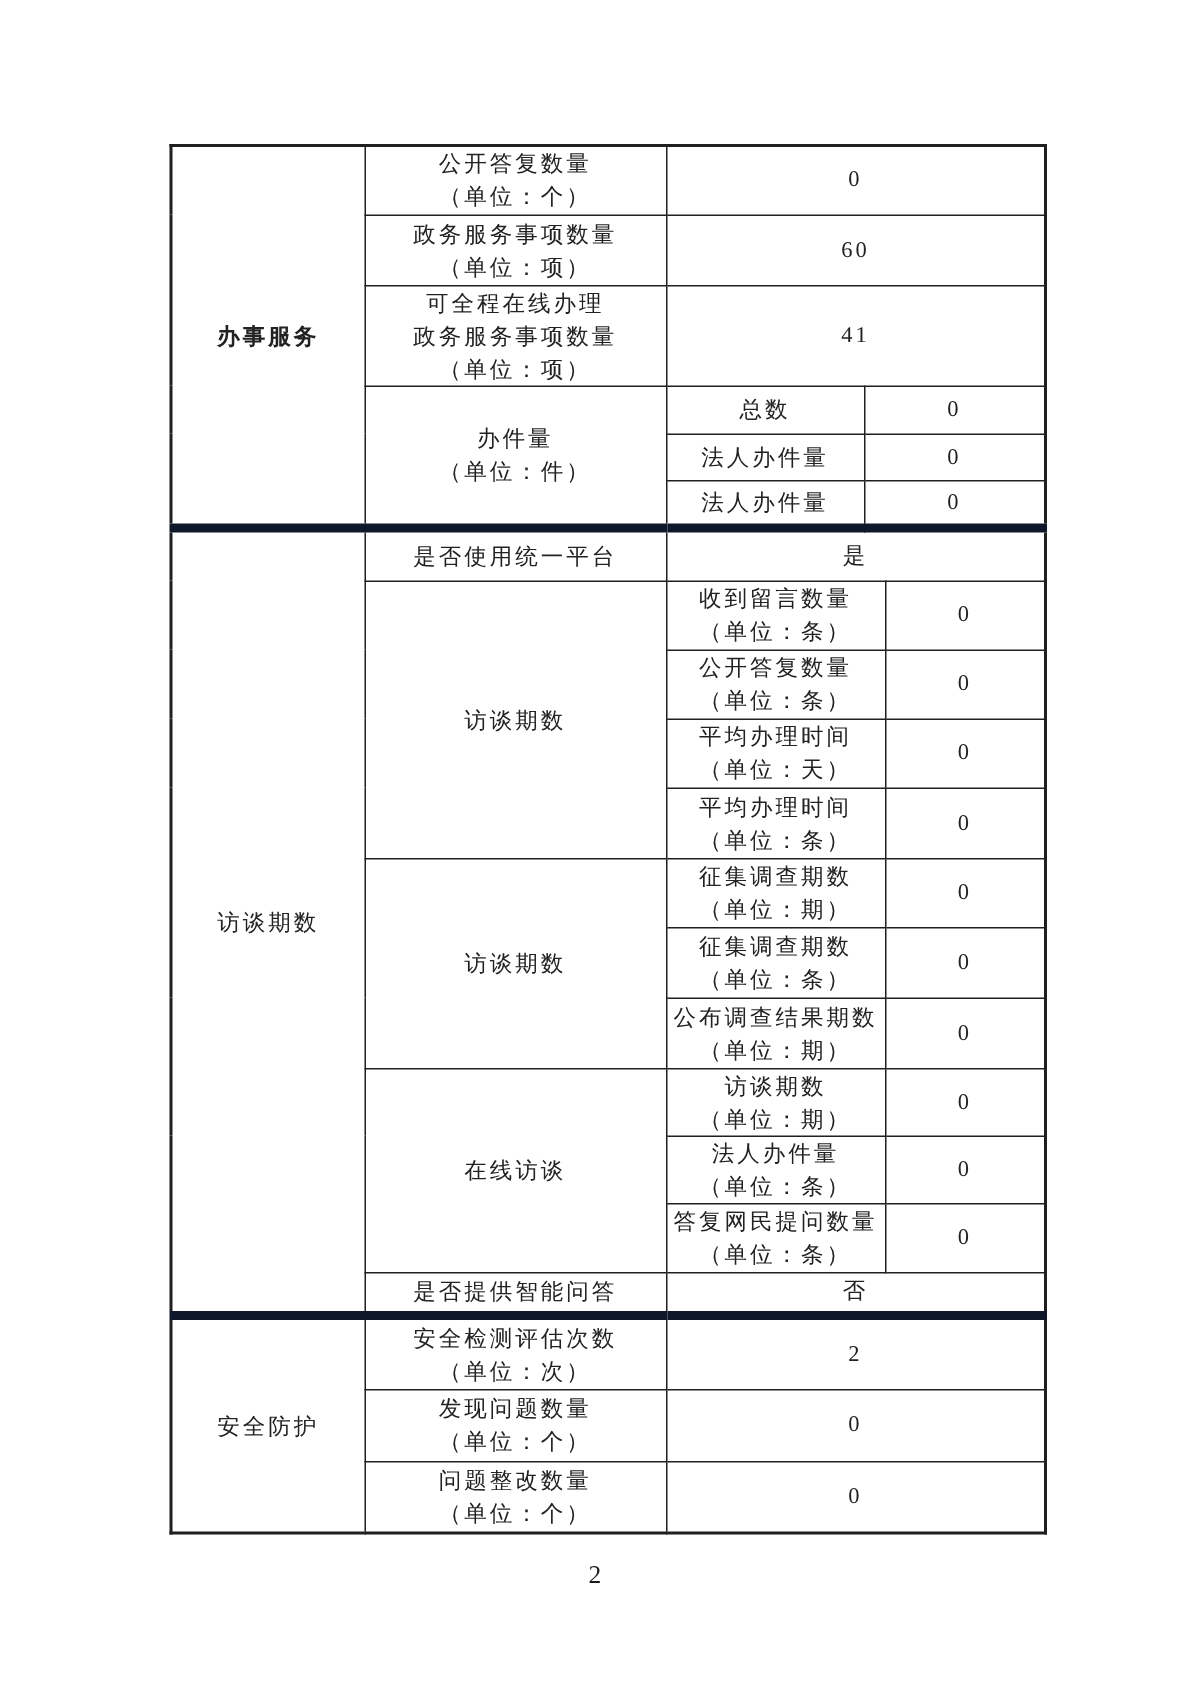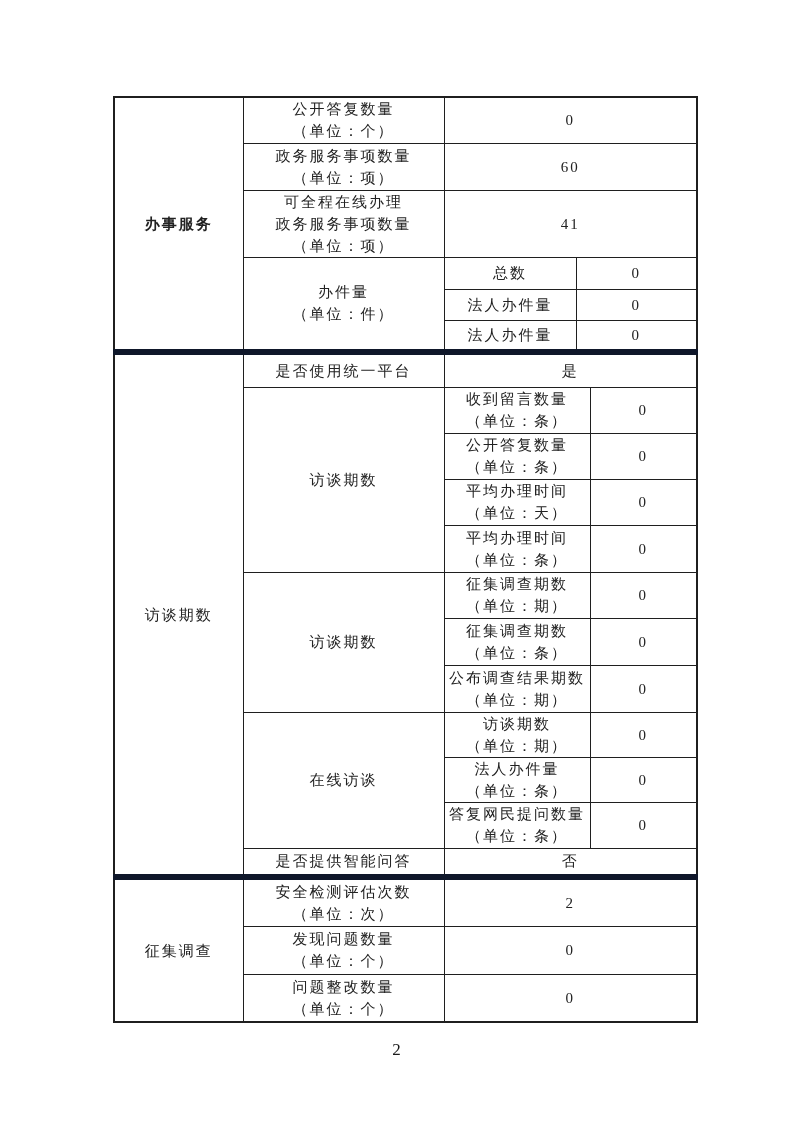--- a/index.html
+++ b/index.html
@@ -161,21 +161,21 @@
       <td class="sublbl" colspan="2">答复网民提问数量
 （单位：条）</td>
       <td class="val">0</td>
     </tr>
     <tr style="height:29px">
       <td class="lbl">是否提供智能问答</td>
       <td class="val" colspan="3">否</td>
     </tr>
 
     <tr style="height:49px" class="section-start">
-      <td class="cat" rowspan="3">征集调查</td>
+      <td class="cat" rowspan="3">安全防护</td>
       <td class="lbl">安全检测评估次数
 （单位：次）</td>
       <td class="val" colspan="3">2</td>
     </tr>
     <tr style="height:48px">
       <td class="lbl">发现问题数量
 （单位：个）</td>
       <td class="val" colspan="3">0</td>
     </tr>
     <tr style="height:48px">

